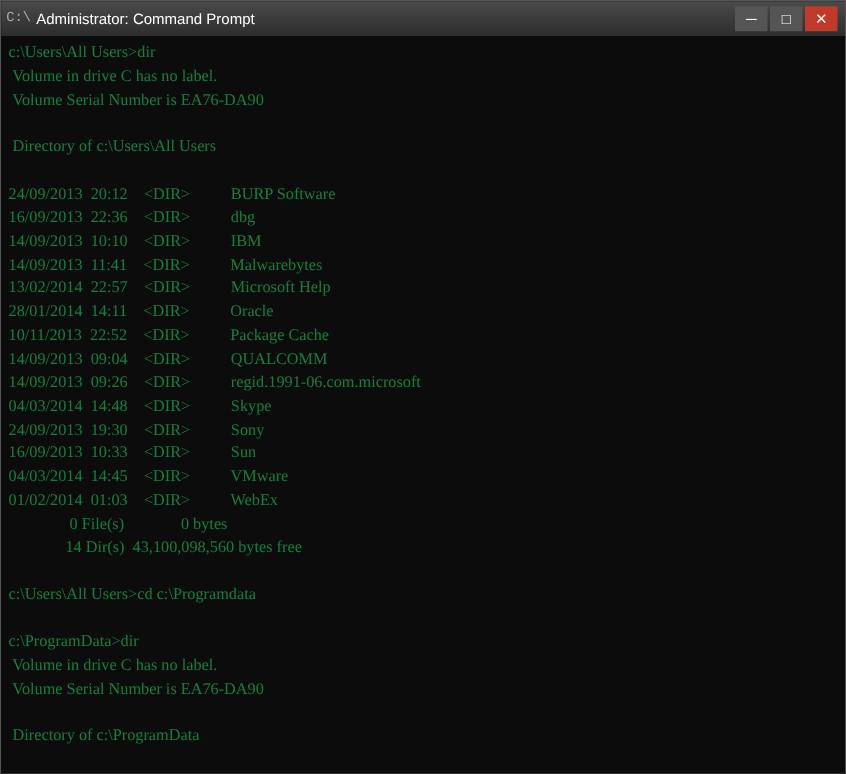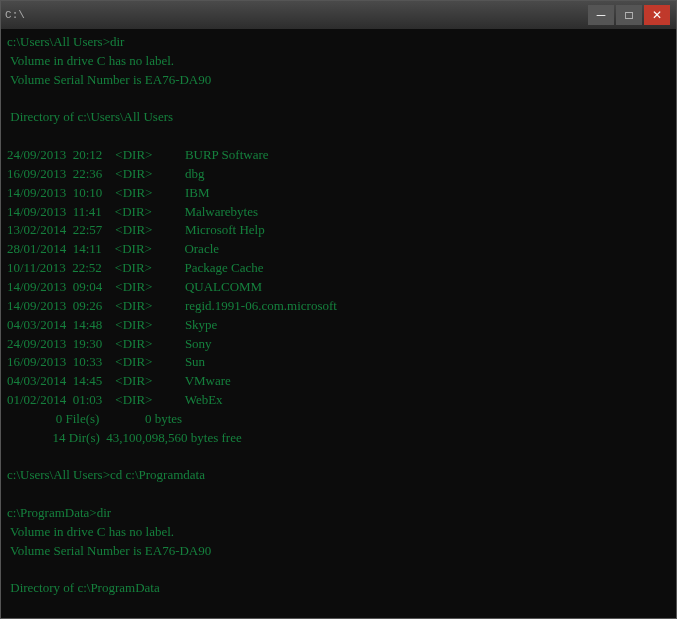--- a/index.html
+++ b/index.html
@@ -98,20 +98,21 @@
       border: 1px solid #333;
     }
   </style>
 </head>
 <body>
 
 <div class="window">
   <div class="title-bar">
     <div class="title-bar-left">
       <div class="title-bar-icon">C:\</div>
+      <span class="title-bar-title">Administrator: Command Prompt</span>
     </div>
     <div class="title-bar-controls">
       <div class="title-bar-btn minimize">─</div>
       <div class="title-bar-btn maximize">□</div>
       <div class="title-bar-btn close">✕</div>
     </div>
   </div>
   <div class="terminal-body">c:\Users\All Users&gt;dir
  Volume in drive C has no label.
  Volume Serial Number is EA76-DA90

